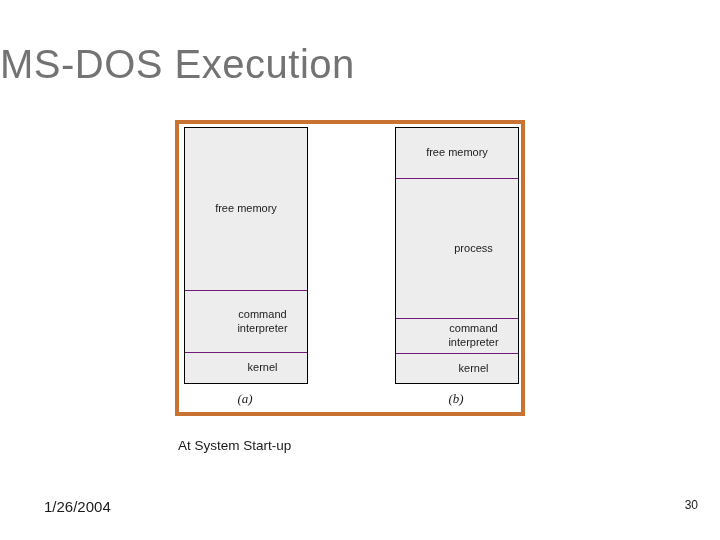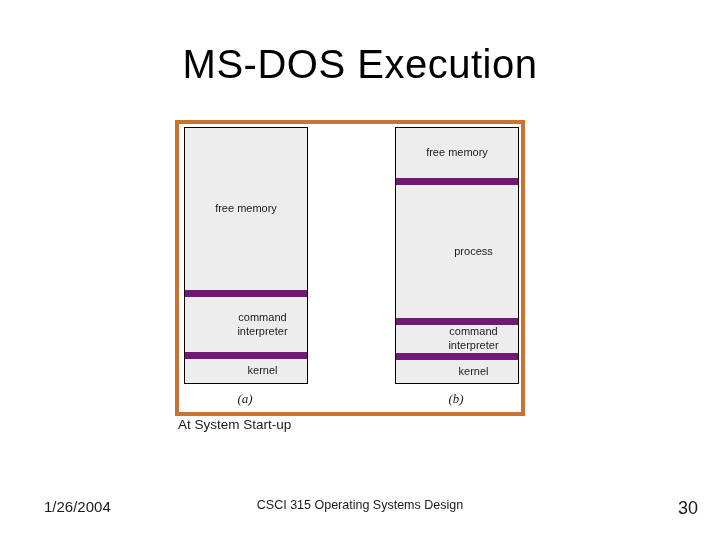--- a/index.html
+++ b/index.html
@@ -16,25 +16,24 @@
     width: 720px;
     height: 540px;
     background: #ffffff;
   }
   .title {
     position: absolute;
     top: 42px;
     left: 0;
     width: 100%;
     margin: 0;
-    text-align: center;
     font-family: "Liberation Sans", sans-serif;
     font-size: 40px;
     font-weight: 400;
-    color: #000000;
+    color: #737373;
     letter-spacing: 0.5px;
   }
   .figure-frame {
     position: absolute;
     left: 175px;
     top: 120px;
     width: 342px;
     height: 288px;
     border: 4px solid #c87332;
     background: #ffffff;
@@ -55,21 +54,21 @@
   .sec {
     box-sizing: border-box;
     display: flex;
     align-items: center;
     justify-content: center;
     text-align: center;
     font-size: 11px;
     color: #1c1c1c;
     background: #ededed;
   }
-  .sec + .sec { border-top: 7px solid #701a75; padding-left: 33px; }
+  .sec + .sec { border-top: 1px solid #701a75; padding-left: 33px; }
   .sec span { display: inline-block; max-width: 74px; line-height: 1.25; }
   
   .membox-a .s0 { height: 162px; }
   .membox-a .s1 { height: 62px; }
   .membox-a .s2 { height: 31px; }
   
   .membox-b .s0 { height: 50px; }
   .membox-b .s1 { height: 140px; }
   .membox-b .s2 { height: 35px; }
   .membox-b .s3 { height: 30px; }
@@ -80,21 +79,21 @@
     text-align: center;
     font-family: "Liberation Serif", serif;
     font-style: italic;
     font-size: 13px;
     color: #1c1c1c;
   }
   .sublabel-a { left: 5px; }
   .sublabel-b { left: 216px; }
   .caption {
     position: absolute;
-    top: 417px;
+    top: 438px;
     font-size: 13.5px;
     color: #1a1a1a;
   }
   .caption-left { left: 178px; }
   .caption-right { left: 424px; }
   .footer-date {
     position: absolute;
     left: 44px;
     top: 498px;
     font-size: 15px;
@@ -106,21 +105,21 @@
     top: 498px;
     width: 100%;
     text-align: center;
     font-size: 12.5px;
     color: #1a1a1a;
   }
   .footer-page {
     position: absolute;
     right: 22px;
     top: 498px;
-    font-size: 18px;
+    font-size: 12px;
     color: #1a1a1a;
   }
 </style>
 </head>
 <body>
 
 <div class="slide">
 
   <h1 class="title">MS-DOS Execution</h1>
 
@@ -153,17 +152,16 @@
       </div>
     </div>
 
     <div class="sublabel sublabel-a">(a)</div>
     <div class="sublabel sublabel-b">(b)</div>
 
   </div>
 
   <div class="caption caption-left">At System Start-up</div>
 
-  <div class="footer-course">CSCI 315 Operating Systems Design</div>
   <div class="footer-date">1/26/2004</div>
   <div class="footer-page">30</div>
 
 </div>
 
 </body></html>

